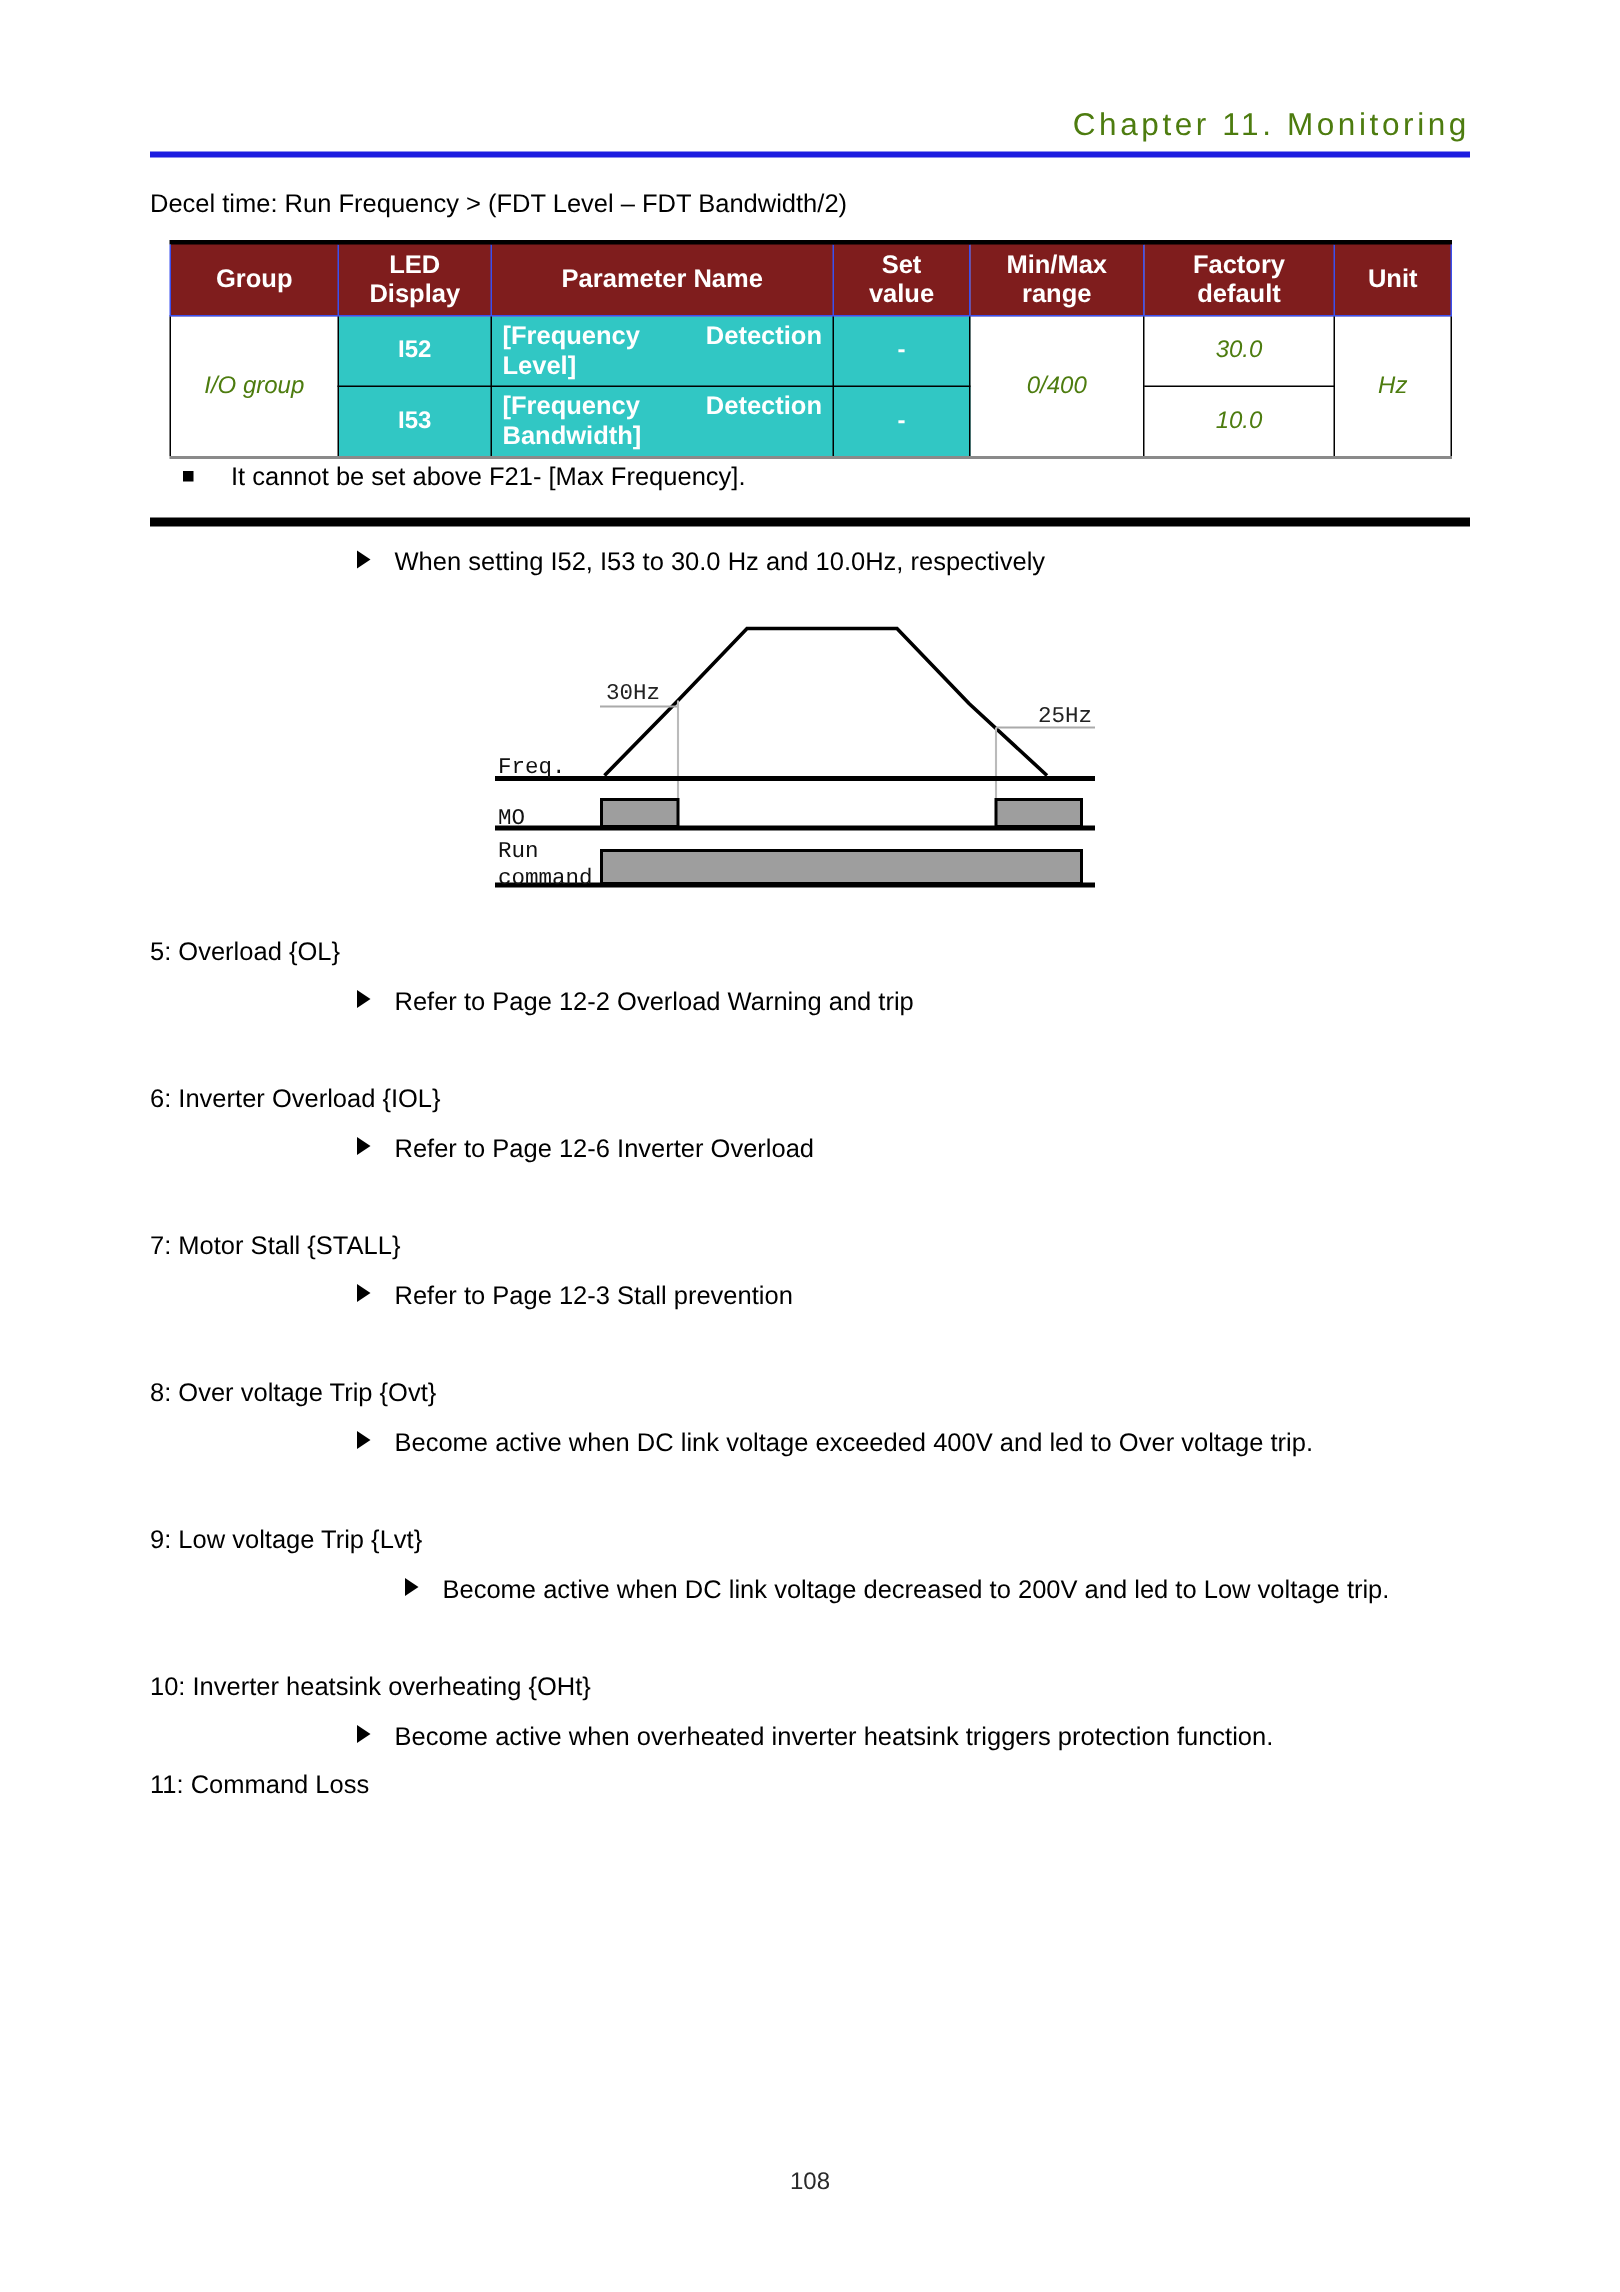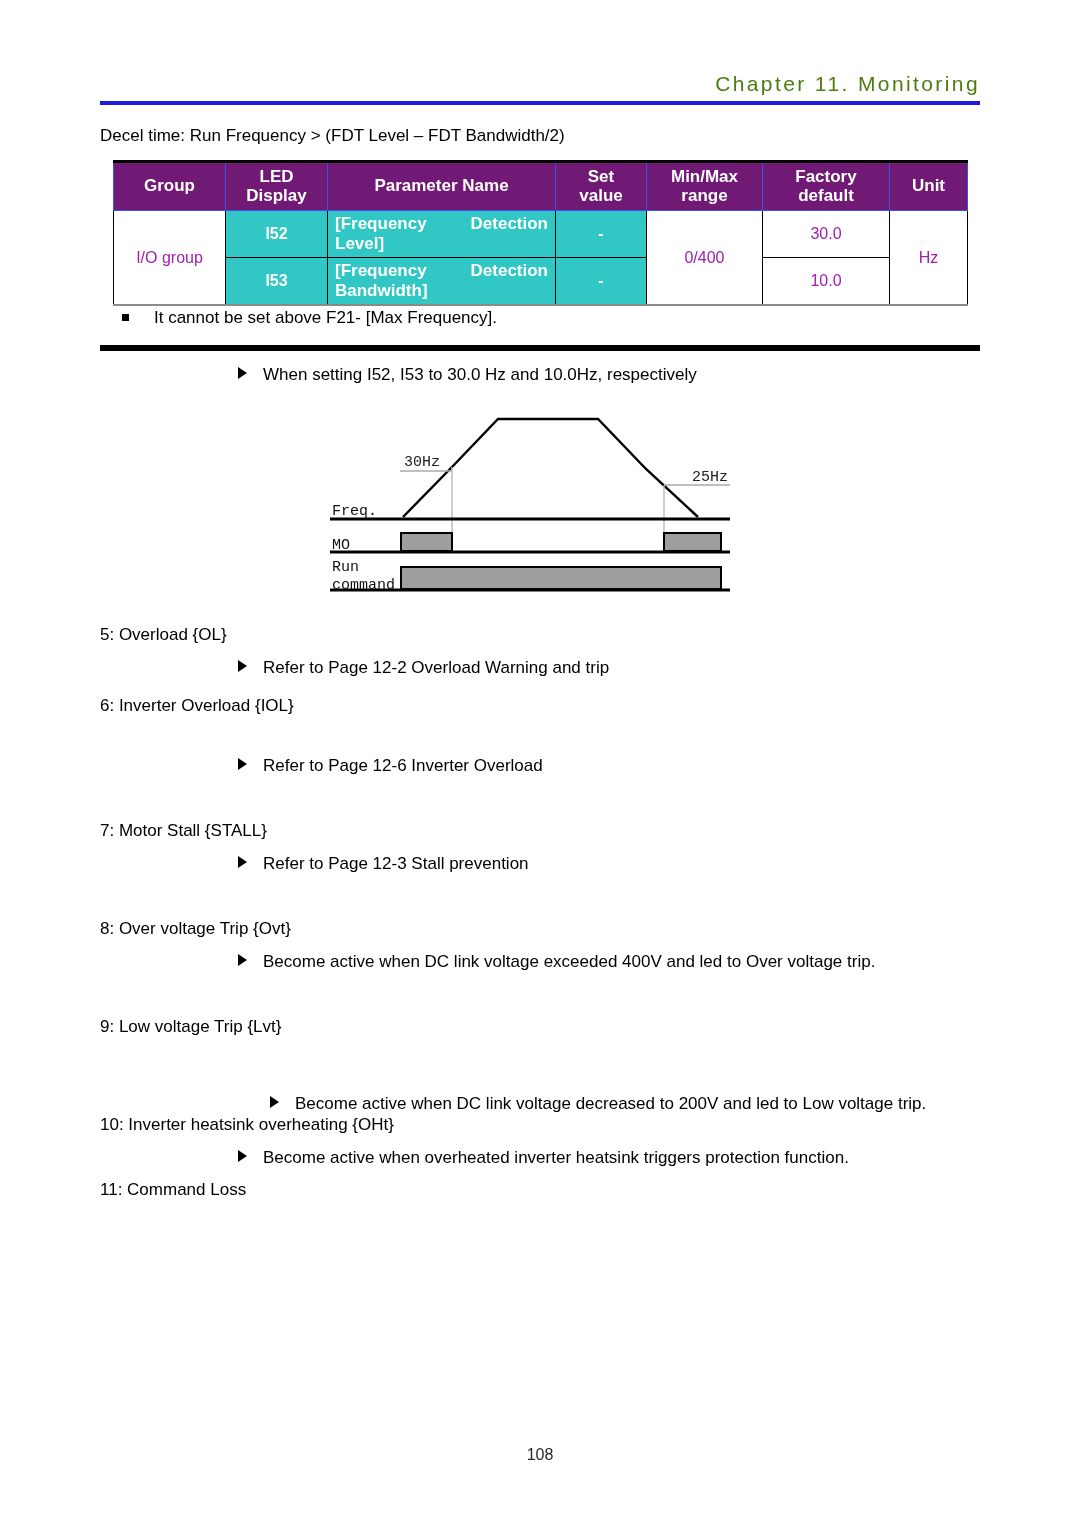--- a/index.html
+++ b/index.html
@@ -69,34 +69,35 @@
     border-top: 3px solid #000;
     border-bottom: 2px solid #8a8a8a;
   }
   table.ptable td, table.ptable th {
     border: 1px solid #000000;
     padding: 0;
     vertical-align: middle;
     font-size: 16px;
   }
   table.ptable thead th {
-    background: #701a75;
+    background: #7f1d1d;
     color: #ffffff;
     font-weight: bold;
     text-align: center;
     height: 47px;
     line-height: 1.08;
     font-size: 17px;
     border-color: #3a50ef;
     border-top: 1px solid #000;
   }
   .cell-white {
     background: #ffffff;
     text-align: center;
-    color: #a21caf;
+    color: #4d7c0f;
+    font-style: italic;
   }
   .cell-teal {
     background: #31c7c4;
     color: #ffffff;
     font-weight: bold;
     text-align: center;
   }
   .cell-teal.param {
     text-align: justify;
     text-align-last: justify;
@@ -307,37 +308,37 @@
       <text x="2" y="166" font-family="'Liberation Mono', monospace" font-size="15" fill="#111111">Run</text>
       <text x="2" y="184" font-family="'Liberation Mono', monospace" font-size="15" fill="#111111">command</text>
     </svg>
   </div>
 
   <div class="sec-head" style="top:625px;">5: Overload {OL}</div>
   <div class="tri-line" style="left:238px; top:658px;">
     <span class="tri"></span><span>Refer to Page 12-2 Overload Warning and trip</span>
   </div>
 
-  <div class="sec-head" style="top:696px;">6: Inverter Overload {IOL}</div>
+  <div class="sec-head" style="top:723px;">6: Inverter Overload {IOL}</div>
   <div class="tri-line" style="left:238px; top:756px;">
     <span class="tri"></span><span>Refer to Page 12-6 Inverter Overload</span>
   </div>
 
   <div class="sec-head" style="top:821px;">7: Motor Stall {STALL}</div>
   <div class="tri-line" style="left:238px; top:854px;">
     <span class="tri"></span><span>Refer to Page 12-3 Stall prevention</span>
   </div>
 
   <div class="sec-head" style="top:919px;">8: Over voltage Trip {Ovt}</div>
   <div class="tri-line" style="left:238px; top:952px;">
     <span class="tri"></span><span>Become active when DC link voltage exceeded 400V and led to Over voltage trip.</span>
   </div>
 
   <div class="sec-head" style="top:1017px;">9: Low voltage Trip {Lvt}</div>
-  <div class="tri-line" style="left:238px; top:1094px;padding-left:32px;">
+  <div class="tri-line" style="left:238px; top:1050px;padding-left:32px;">
     <span class="tri"></span><span>Become active when DC link voltage decreased to 200V and led to Low voltage trip.</span>
   </div>
 
   <div class="sec-head" style="top:1115px;">10: Inverter heatsink overheating {OHt}</div>
   <div class="tri-line" style="left:238px; top:1148px;">
     <span class="tri"></span><span>Become active when overheated inverter heatsink triggers protection function.</span>
   </div>
 
   <div class="sec-head" style="top:1180px;">11: Command Loss</div>
 

